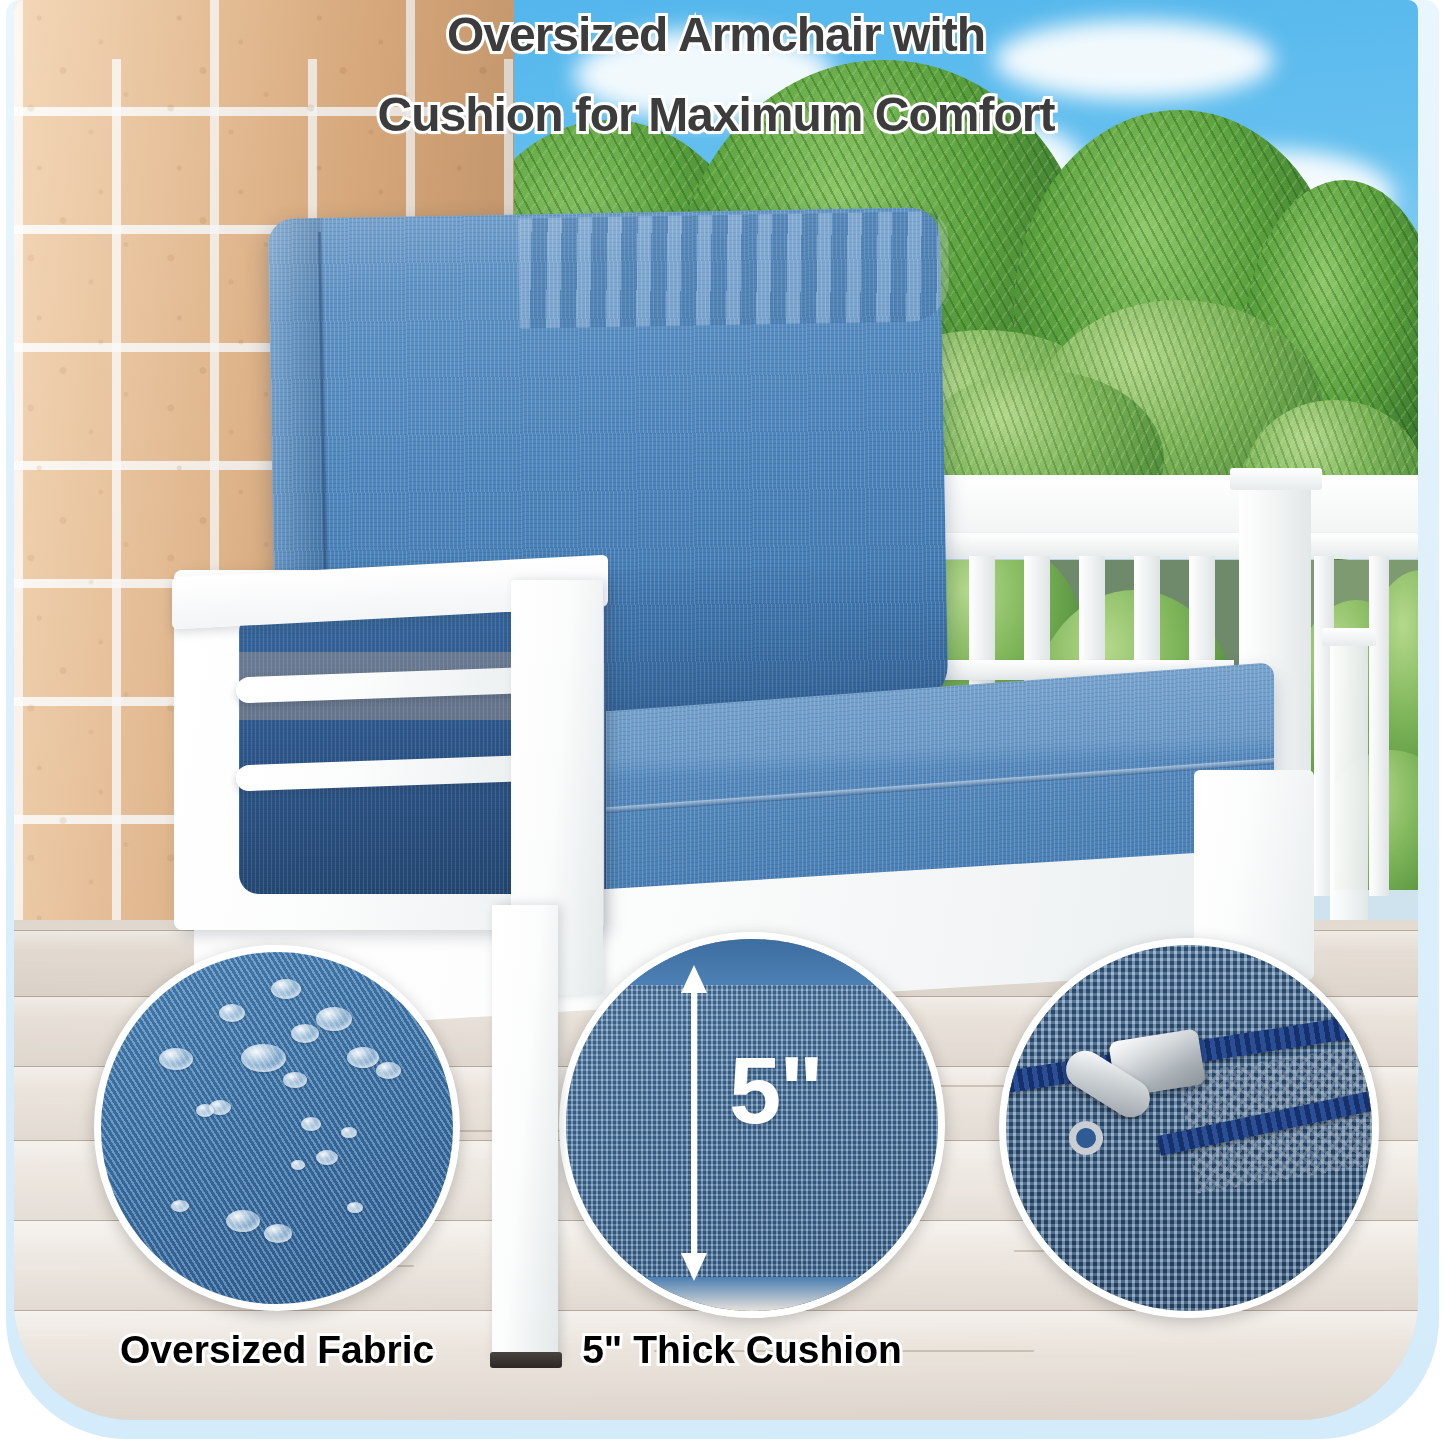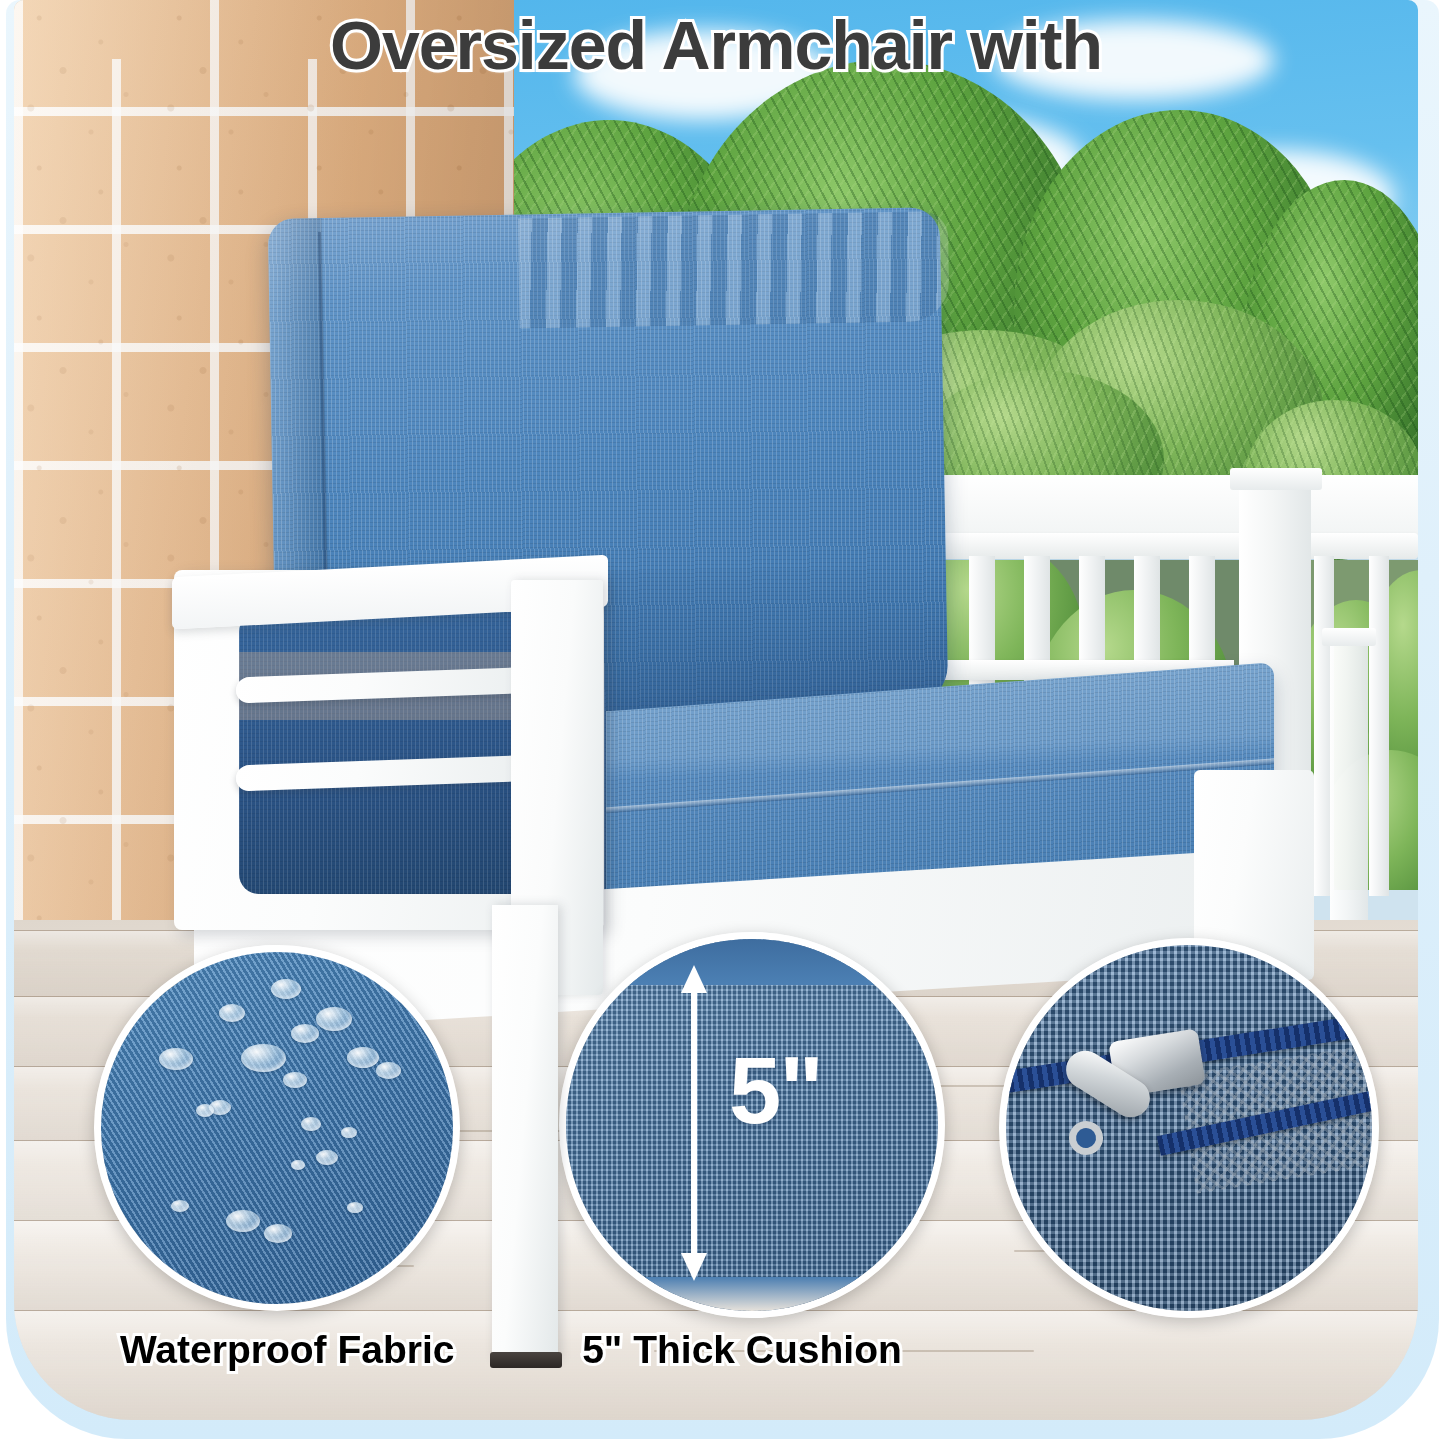--- a/index.html
+++ b/index.html
@@ -104,21 +104,21 @@
     background-image:
       repeating-linear-gradient(90deg,rgba(255,255,255,.30) 0 3px,rgba(0,0,0,.22) 3px 7px),
       repeating-linear-gradient(0deg,rgba(255,255,255,.24) 0 3px,rgba(0,0,0,.20) 3px 7px),
       linear-gradient(170deg,#4a7cb0 0%,#3d6c9e 50%,#33608f 100%);}
   .drop{position:absolute;border-radius:50%;
     background:radial-gradient(ellipse at 34% 28%,rgba(255,255,255,.95) 0%,rgba(225,242,252,.60) 40%,rgba(150,195,230,.35) 70%,rgba(120,170,215,.22) 100%);
     box-shadow:inset -2px -3px 5px rgba(255,255,255,.75),0 1px 3px rgba(20,50,80,.35);}
 
   
   .headline{position:absolute;width:100%;text-align:center;
-    font-weight:bold;font-size:68px;line-height:1.03;letter-spacing:-1px;
+    font-weight:bold;font-size:48px;line-height:1.03;letter-spacing:-1px;
     color:#3c3c3c;
     -webkit-text-stroke:6px #ffffff;paint-order:stroke fill;
     text-shadow:0 2px 3px rgba(255,255,255,.85);}
   .caption{position:absolute;text-align:center;font-weight:bold;font-size:39px;
     color:#000000;-webkit-text-stroke:6px #ffffff;paint-order:stroke fill;white-space:nowrap;}
   .dim-label{position:absolute;font-weight:bold;font-size:94px;color:#ffffff;
     text-shadow:0 2px 6px rgba(30,60,95,.45);letter-spacing:-2px;}
 </style>
 </head>
 <body>
@@ -330,18 +330,19 @@
            background:#2e5b94;border:7px solid #c9ced2;box-sizing:border-box;"></div>
     </div>
 
     <div style="position:absolute;left:478px;top:905px;width:66px;height:455px;z-index:6;
          background:linear-gradient(95deg,#ffffff 0%,#fbfcfc 48%,#e3e8e9 100%);
          box-shadow:3px 0 10px rgba(60,70,80,.20);"></div>
     <div style="position:absolute;left:476px;top:1352px;width:72px;height:16px;z-index:7;border-radius:3px;
          background:linear-gradient(180deg,#4a4440,#2c2724);"></div>
 
     <div class="headline" style="top:10px;">Oversized Armchair with</div>
-
-    <div class="caption" style="left:106px;top:1328px;width:300px;z-index:8;">Waterproof Fabric</div>
+    <div class="headline" style="top:90px;">Cushion for Maximum Comfort</div>
+
+    <div class="caption" style="left:106px;top:1328px;width:300px;z-index:8;">Oversized Fabric</div>
     <div class="caption" style="left:548px;top:1328px;width:360px;z-index:8;">5" Thick Cushion</div>
 
   </div>
 </div>
 
 </body></html>

